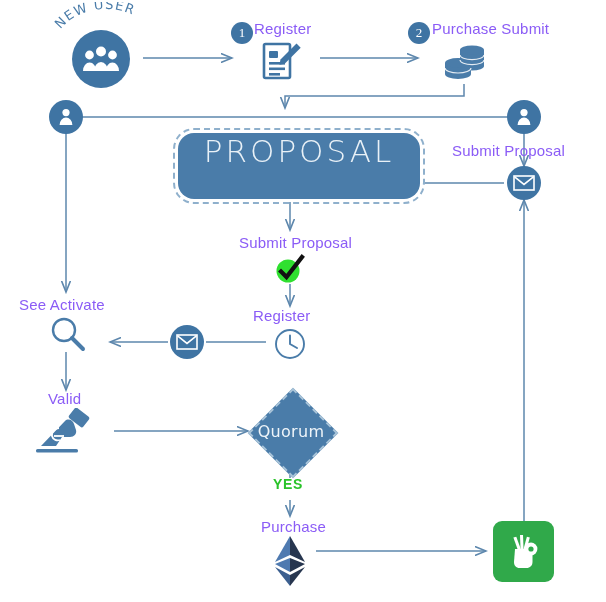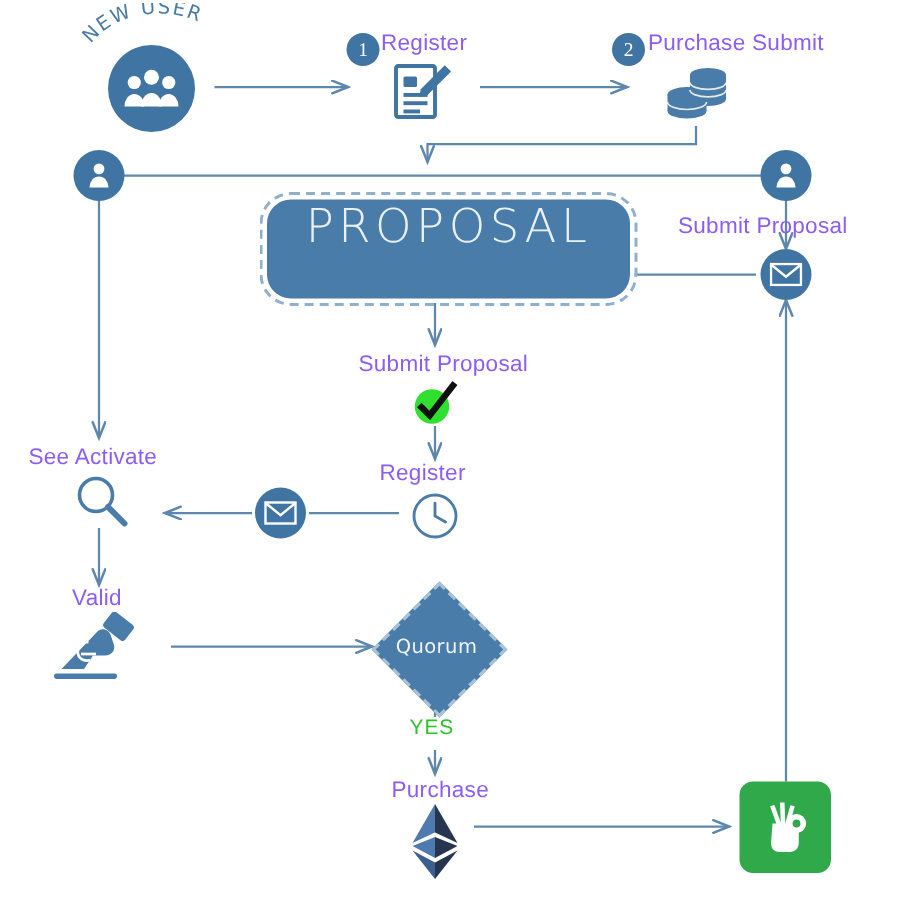--- a/index.html
+++ b/index.html
@@ -30,21 +30,21 @@
     position: absolute;
     color: #8b5cf6;
     font-size: 15px;
     letter-spacing: 0.2px;
     white-space: nowrap;
     text-align: center;
     font-weight: 400;
   }
   .label.green {
     color: #2ac32a;
-    font-weight: 400;
+    font-weight: 700;
     font-size: 14px;
     letter-spacing: 0.6px;
   }
   .circle-icon {
     background: #3f74a3;
     border-radius: 50%;
     display: flex;
     align-items: center;
     justify-content: center;
   }
@@ -97,21 +97,21 @@
     border: 2px dashed #a8c3d8;
   }
   .diamond-text {
     position: absolute;
     left: 0; top: 0;
     width: 72px; height: 72px;
     display: flex;
     align-items: center;
     justify-content: center;
     color: #eef4f9;
-    font-size: 13px;
+    font-size: 16px;
     letter-spacing: 0.3px;
     font-family: "DejaVu Sans", sans-serif;
   }
   .green-box {
     position: absolute;
     left: 493px;
     top: 521px;
     width: 61px;
     height: 61px;
     background: #30a94a;

